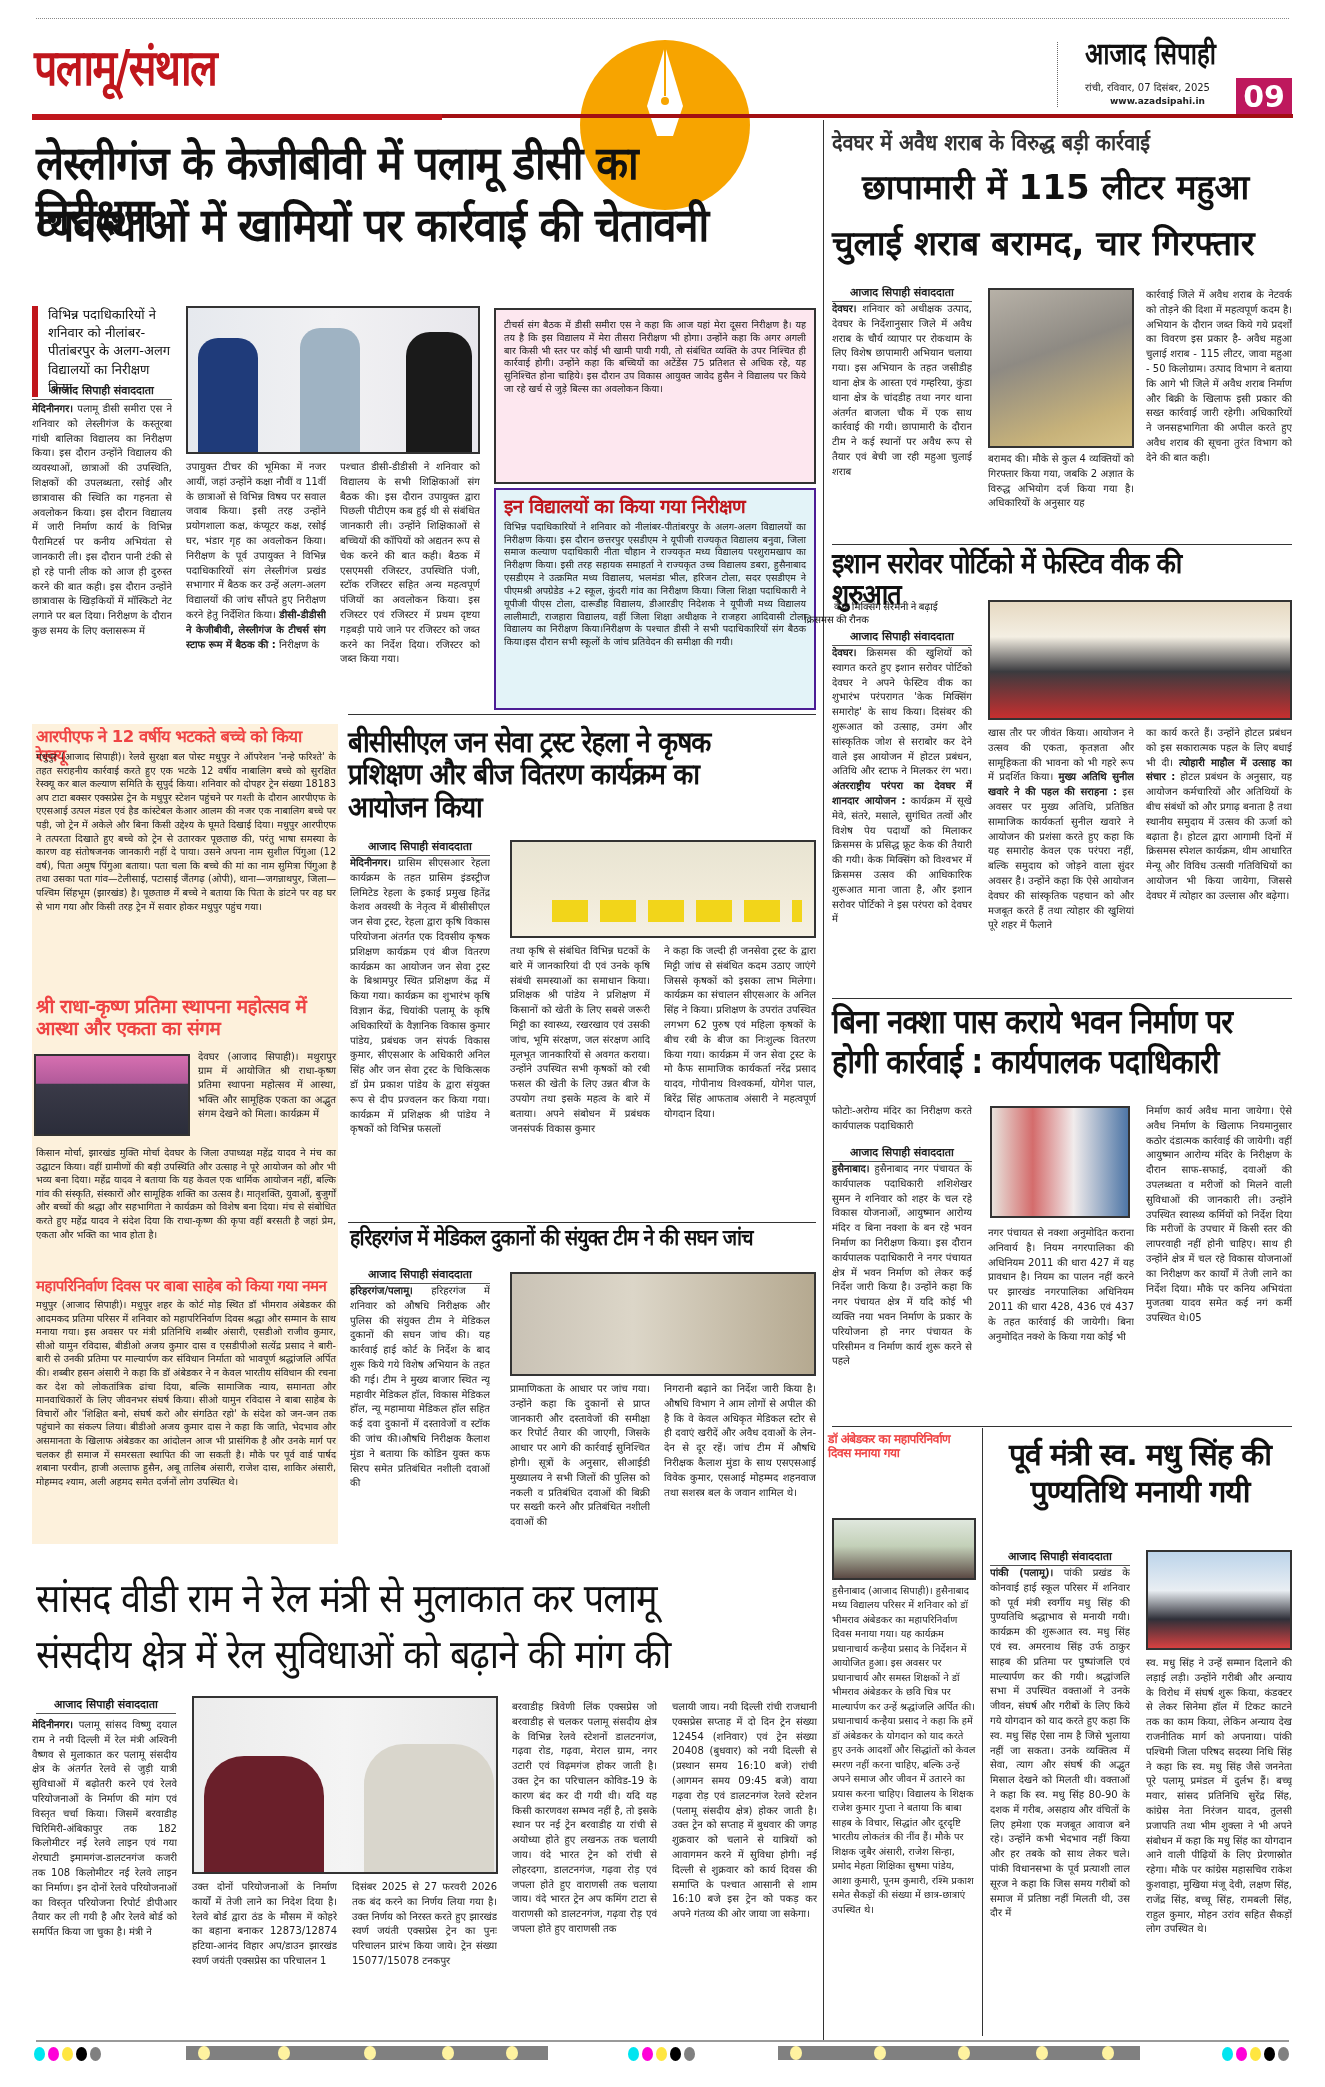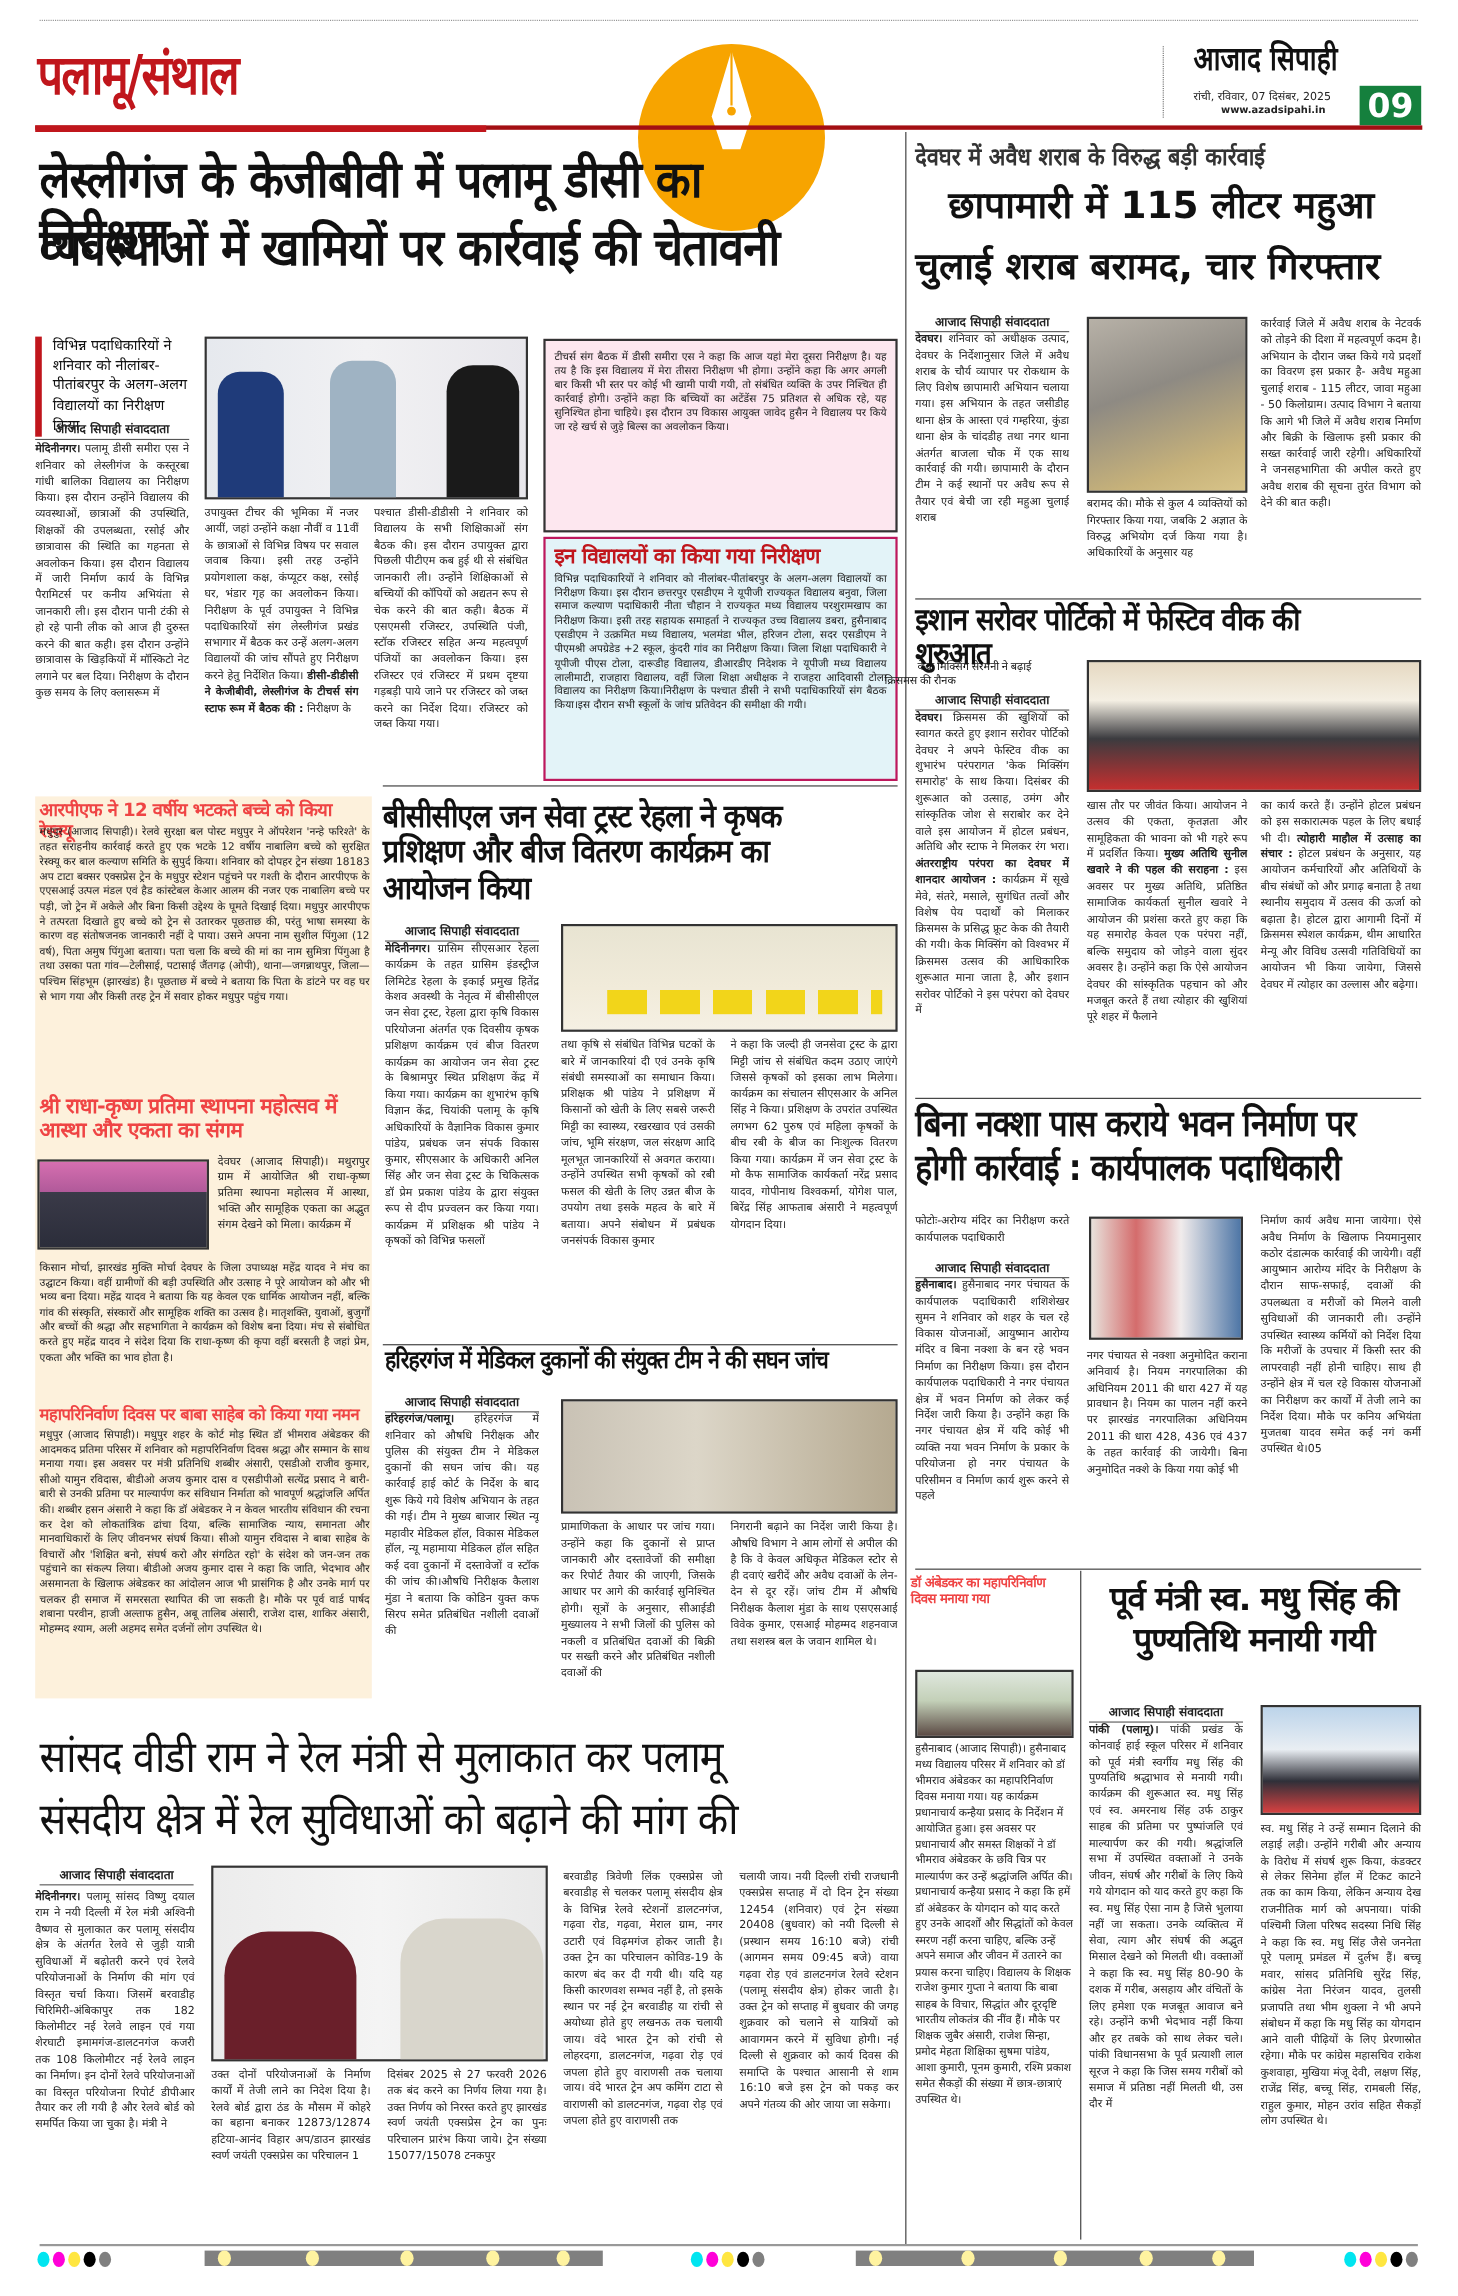--- a/index.html
+++ b/index.html
@@ -7,34 +7,34 @@
   body { font-family: "DejaVu Sans", sans-serif; color: #111; position: relative; }
   .abs { position: absolute; }
   .topdots { left: 36px; right: 36px; top: 18px; border-top: 1px dotted #888; height: 1px; }
   .section-title { left: 34px; top: 32px; font-family: "DejaVu Sans", sans-serif; font-weight: 700; color: #c0161c; font-size: 50px; letter-spacing: -2px; transform: scaleX(0.82); transform-origin: left; }
   .logo-circle { left: 580px; top: 40px; width: 170px; height: 170px; border-radius: 50%; background: #f7a400; overflow: hidden; }
   .logo-pen { position: absolute; left: 63px; top: 6px; width: 44px; height: 90px; }
   .paper-title { left: 1085px; top: 32px; font-weight: 700; font-size: 30px; color: #111; transform: scaleX(0.8); transform-origin: left; }
   .vdots { left: 1057px; top: 42px; height: 65px; border-left: 1px dotted #666; }
   .paper-date { left: 1085px; top: 80px; font-size: 10px; color: #222; }
   .paper-url { left: 1110px; top: 96px; font-size: 9px; color: #222; font-weight: 700; }
-  .page-num { left: 1236px; top: 78px; width: 56px; height: 36px; background: #15803d; color: #fff; font-weight: 700; font-size: 30px; text-align: center; line-height: 38px; }
+  .page-num { left: 1236px; top: 78px; width: 56px; height: 36px; background: #be185d; color: #fff; font-weight: 700; font-size: 30px; text-align: center; line-height: 38px; }
   .redrule { left: 32px; right: 32px; top: 114px; height: 4px; background: #a30f13; }
   .redrule2 { left: 32px; width: 410px; top: 114px; height: 6px; background: #c0161c; }
 
   .h1 { font-weight: 700; color: #111; line-height: 1.12; letter-spacing: -1px; }
   .kicker { font-size: 11px; font-weight: 700; border-bottom: 1px solid #555; padding-bottom: 2px; text-align: center; color: #222; }
   .body { font-size: 10px; line-height: 1.48; color: #222; text-align: justify; }
   .body b { font-weight: 700; }
   .photo { border: 2px solid #333; overflow: hidden; }
   .vline { width: 1px; background: #333; }
   .hline { height: 1px; background: #333; }
 
   .box-pink { background: #fde7ef; border: 2px solid #333; padding: 6px 8px; }
-  .box-blue { background: #e3f3f8; border: 2px solid #be185d; padding: 6px 8px; }
+  .box-blue { background: #e3f3f8; border: 2px solid #4c1d95; padding: 6px 8px; }
   .box-title-red { color: #c0161c; font-weight: 700; font-size: 20px; line-height: 1.15; letter-spacing: -0.5px; }
   .cream { background: #fdf1dc; }
   .sub-h { font-weight: 700; font-size: 19px; line-height: 1.15; letter-spacing: -0.5px; color: #ef4444; }
   .side-summary { border-left: 6px solid #c0161c; padding-left: 10px; font-size: 13px; line-height: 1.4; color: #111; }
 
   .footer-dots { top: 2046px; height: 14px; }
   .dot { display: inline-block; width: 11px; height: 14px; border-radius: 50%; margin-right: 3px; }
   .graybar { background: #808080; height: 14px; position: absolute; top: 2046px; }
   .ydot { position: absolute; top: 0; width: 12px; height: 14px; border-radius: 50%; background: #fff3a0; }
   .bottomrule { left: 36px; right: 36px; top: 2040px; height: 2px; background: #999; }

